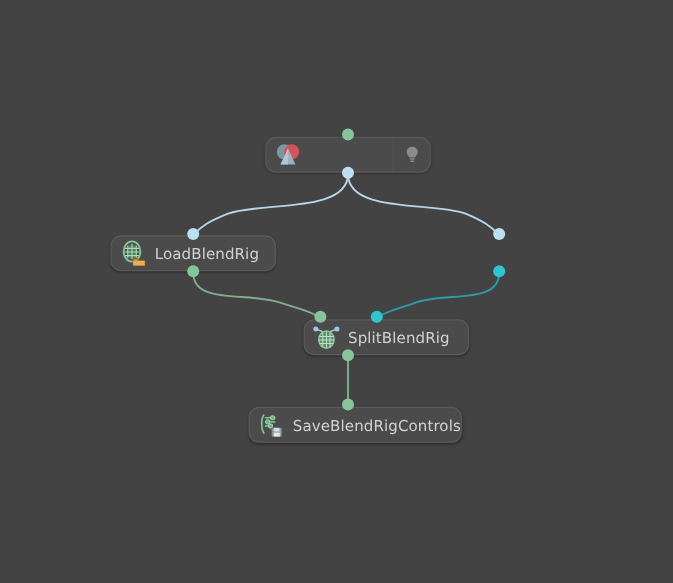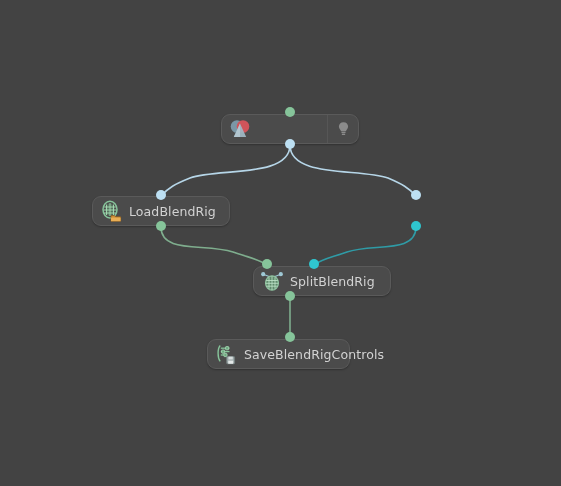--- a/index.html
+++ b/index.html
@@ -151,21 +151,21 @@
           <line x1="15" y1="8.5" x2="15" y2="19.8"></line>
           <line x1="6.2" y1="11.5" x2="17.8" y2="11.5"></line>
           <line x1="5.7" y1="14.3" x2="18.3" y2="14.3"></line>
           <line x1="6.4" y1="17.2" x2="17.6" y2="17.2"></line>
         </g>
       </svg>
       <span class="node-label">SplitBlendRig</span>
     </div>
   </div>
 
-  <div class="node" style="left:207px; top:339px; width:143px;">
+  <div class="node" style="left:207px; top:339px; width:178px;">
     <div class="node-main">
       <svg class="node-icon" viewBox="0 0 24 24">
         <path d="M6.2 3.4 C3.4 6.4 3.4 15.8 6.2 19.4" fill="none" stroke="#86c49a" stroke-width="1.4"></path>
         <g stroke="#86c49a" stroke-width="1.3">
           <line x1="6.8" y1="6.2" x2="15.5" y2="6.2"></line>
           <line x1="6.8" y1="9.6" x2="15.5" y2="9.6"></line>
           <line x1="6.8" y1="13" x2="12.6" y2="13"></line>
         </g>
         <rect x="11.6" y="4.6" width="3.1" height="3.2" rx="0.6" fill="#6fa981" stroke="#a9dcb8" stroke-width="0.8"></rect>
         <rect x="7.6" y="8" width="3.1" height="3.2" rx="0.6" fill="#6fa981" stroke="#a9dcb8" stroke-width="0.8"></rect>

